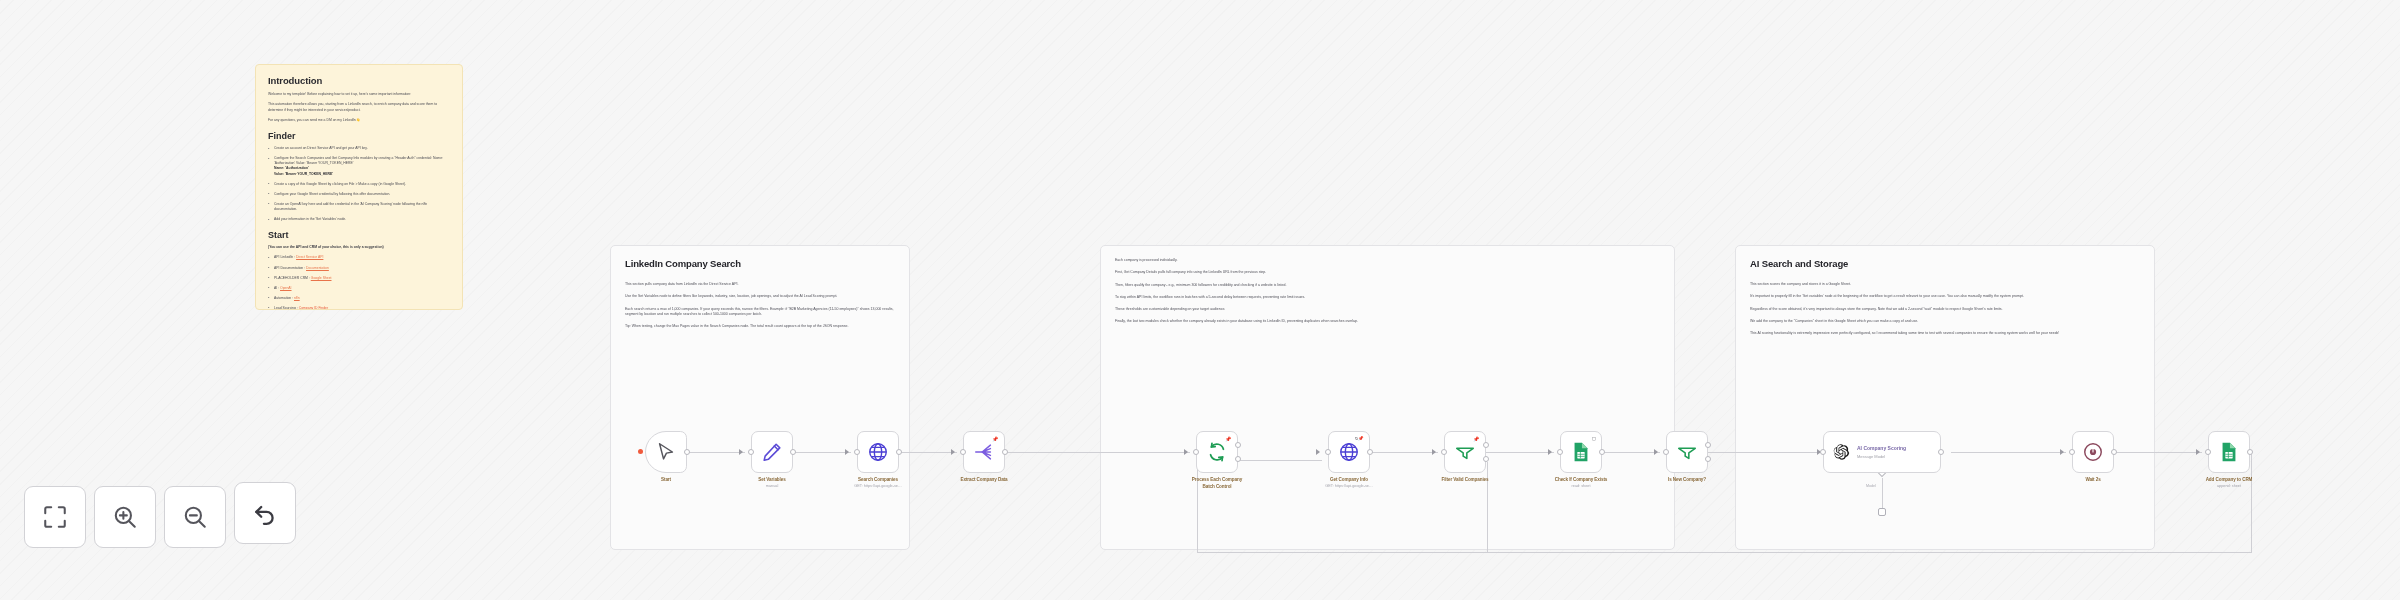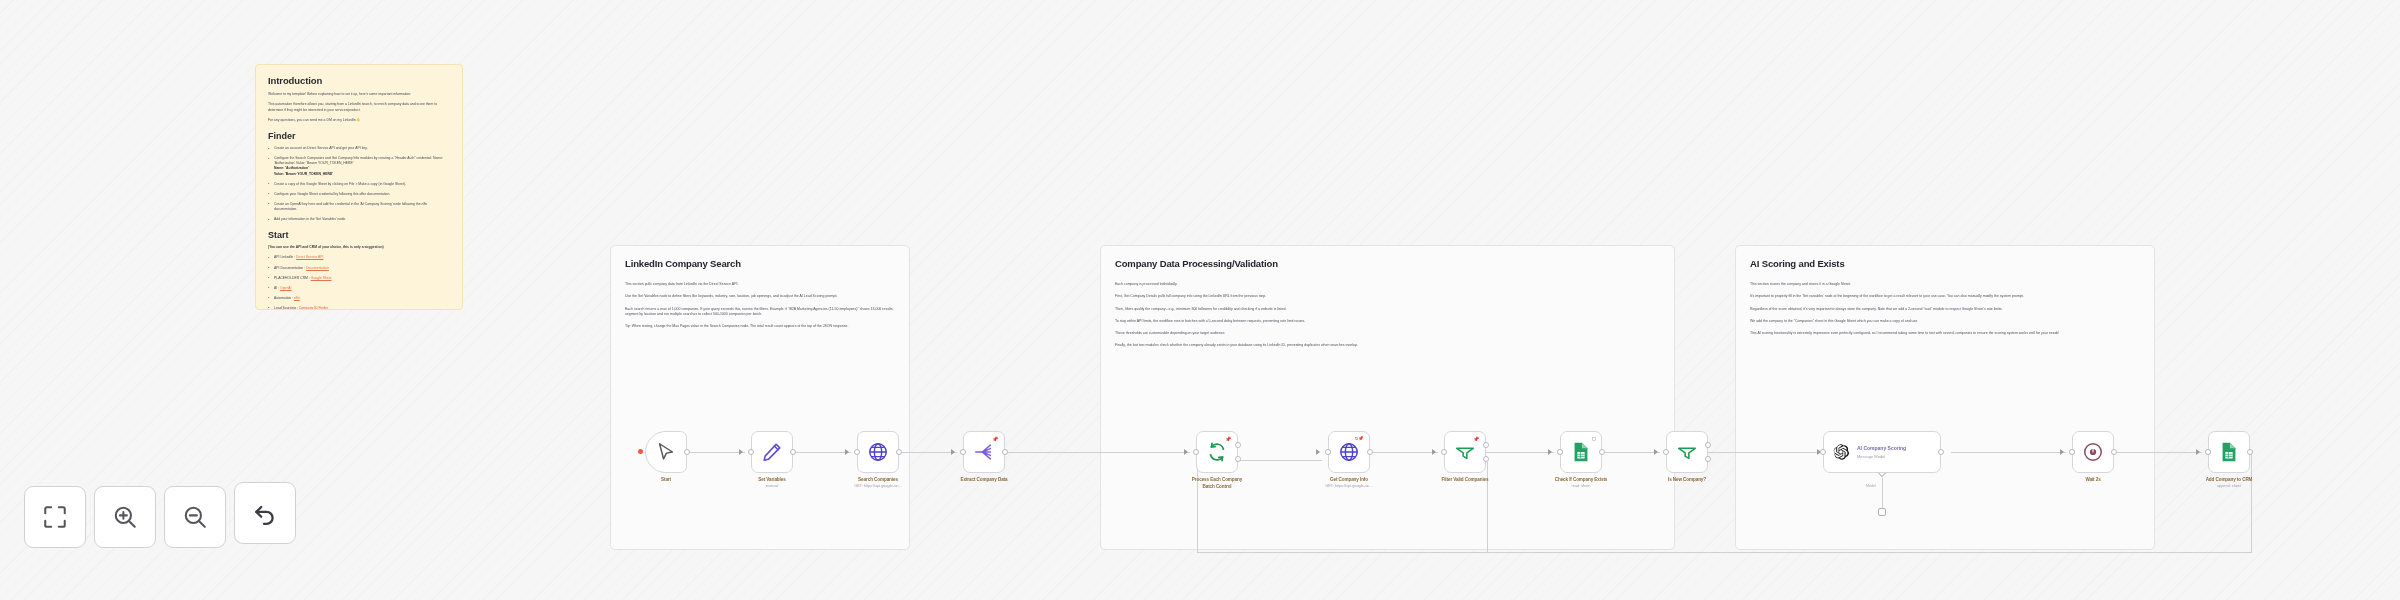--- a/index.html
+++ b/index.html
@@ -281,31 +281,30 @@
 
   <div class="panel" style="left:610px; top:245px; width:300px; height:305px;">
     <h2>LinkedIn Company Search</h2>
     <p>This section pulls company data from LinkedIn via the Direct Service API.</p>
     <p>Use the Set Variables node to define filters like keywords, industry, size, location, job openings, and to adjust the AI Lead Scoring prompt.</p>
     <p>Each search returns a max of 1,000 companies. If your query exceeds this, narrow the filters. Example: if "B2B Marketing Agencies (11-50 employees)" shows 13,000 results, segment by location and run multiple searches to collect 500-1000 companies per batch.</p>
     <p>Tip: When testing, change the Max Pages value in the Search Companies node. The total result count appears at the top of the JSON response.</p>
   </div>
 
   <div class="panel" style="left:1100px; top:245px; width:575px; height:305px;">
-    <h2>Company Data Processing/Validation</h2>
     <p>Each company is processed individually.</p>
     <p>First, Get Company Details pulls full company info using the LinkedIn URL from the previous step.</p>
     <p>Then, filters qualify the company - e.g., minimum 300 followers for credibility and checking if a website is listed.</p>
     <p>To stay within API limits, the workflow runs in batches with a 5-second delay between requests, preventing rate limit issues.</p>
     <p>These thresholds are customizable depending on your target audience.</p>
     <p>Finally, the last two modules check whether the company already exists in your database using its LinkedIn ID, preventing duplicates when searches overlap.</p>
   </div>
 
   <div class="panel" style="left:1735px; top:245px; width:420px; height:305px;">
-    <h2>AI Scoring and Exists</h2>
+    <h2>AI Search and Storage</h2>
     <p>This section scores the company and stores it in a Google Sheet.</p>
     <p>It's important to properly fill in the 'Set variables' node at the beginning of the workflow to get a result relevant to your use case. You can also manually modify the system prompt.</p>
     <p>Regardless of the score obtained, it's very important to always store the company. Note that we add a 2-second "wait" module to respect Google Sheet's rate limits.</p>
     <p>We add the company to the "Companies" sheet in this Google Sheet which you can make a copy of and use.</p>
     <p>This AI scoring functionality is extremely impressive even perfectly configured, so I recommend taking some time to test with several companies to ensure the scoring system works well for your needs!</p>
   </div>
 
   <div class="wire" style="left:687px; top:452px; width:58px;"></div>
   <div class="arrow" style="left:739px; top:452px;"></div>
 

